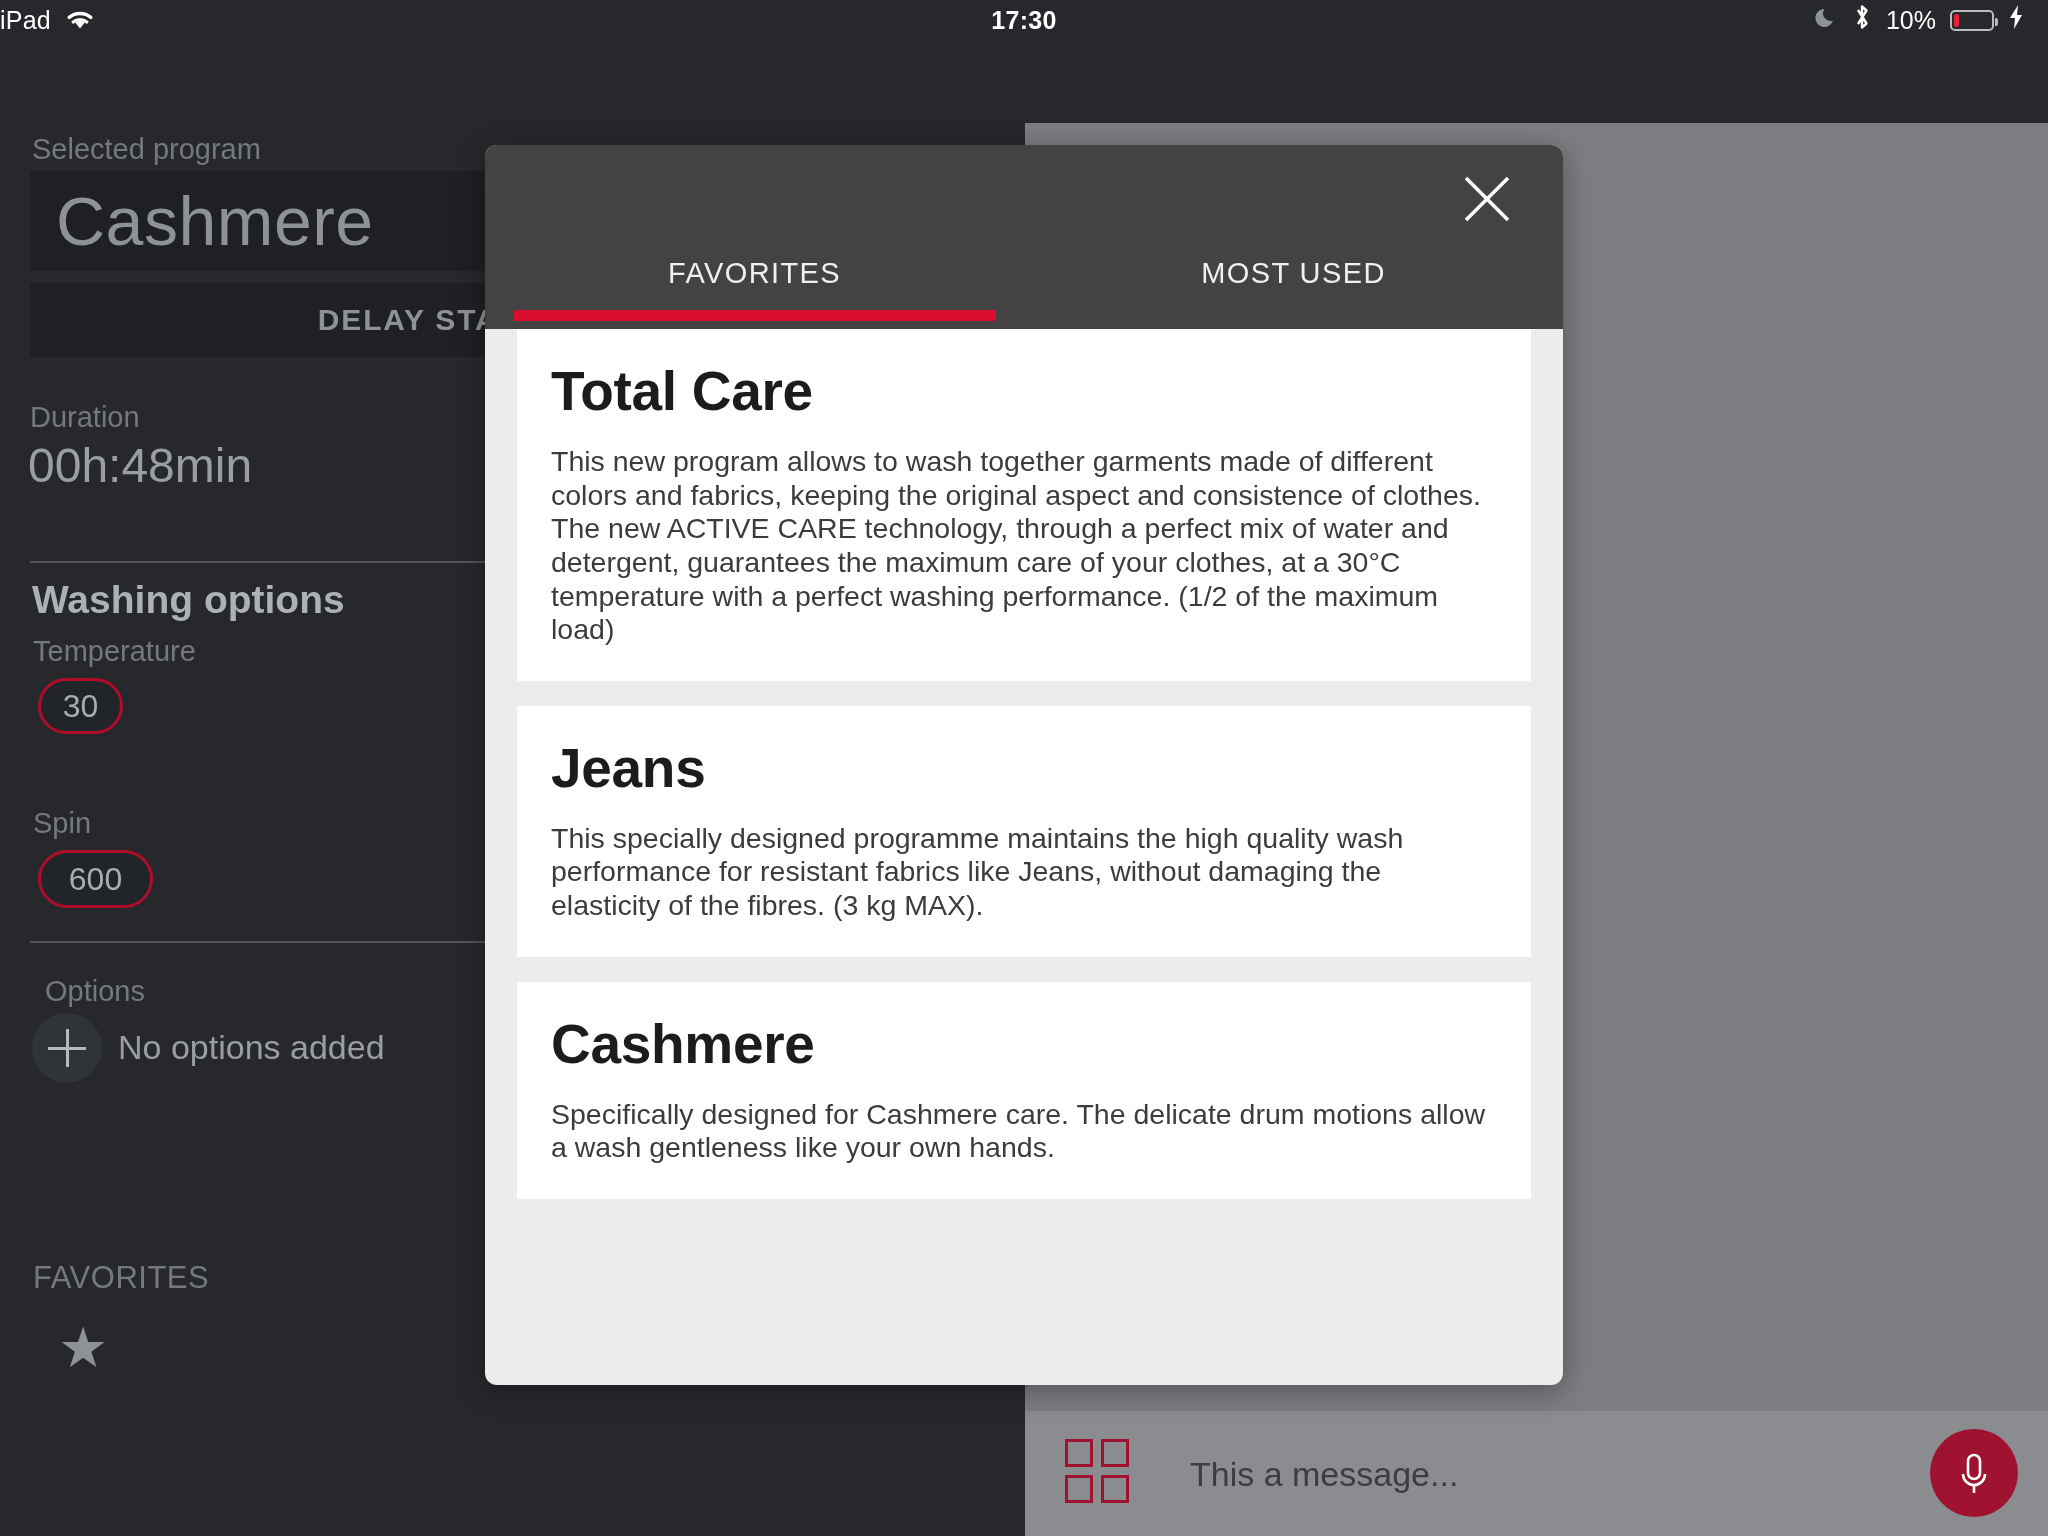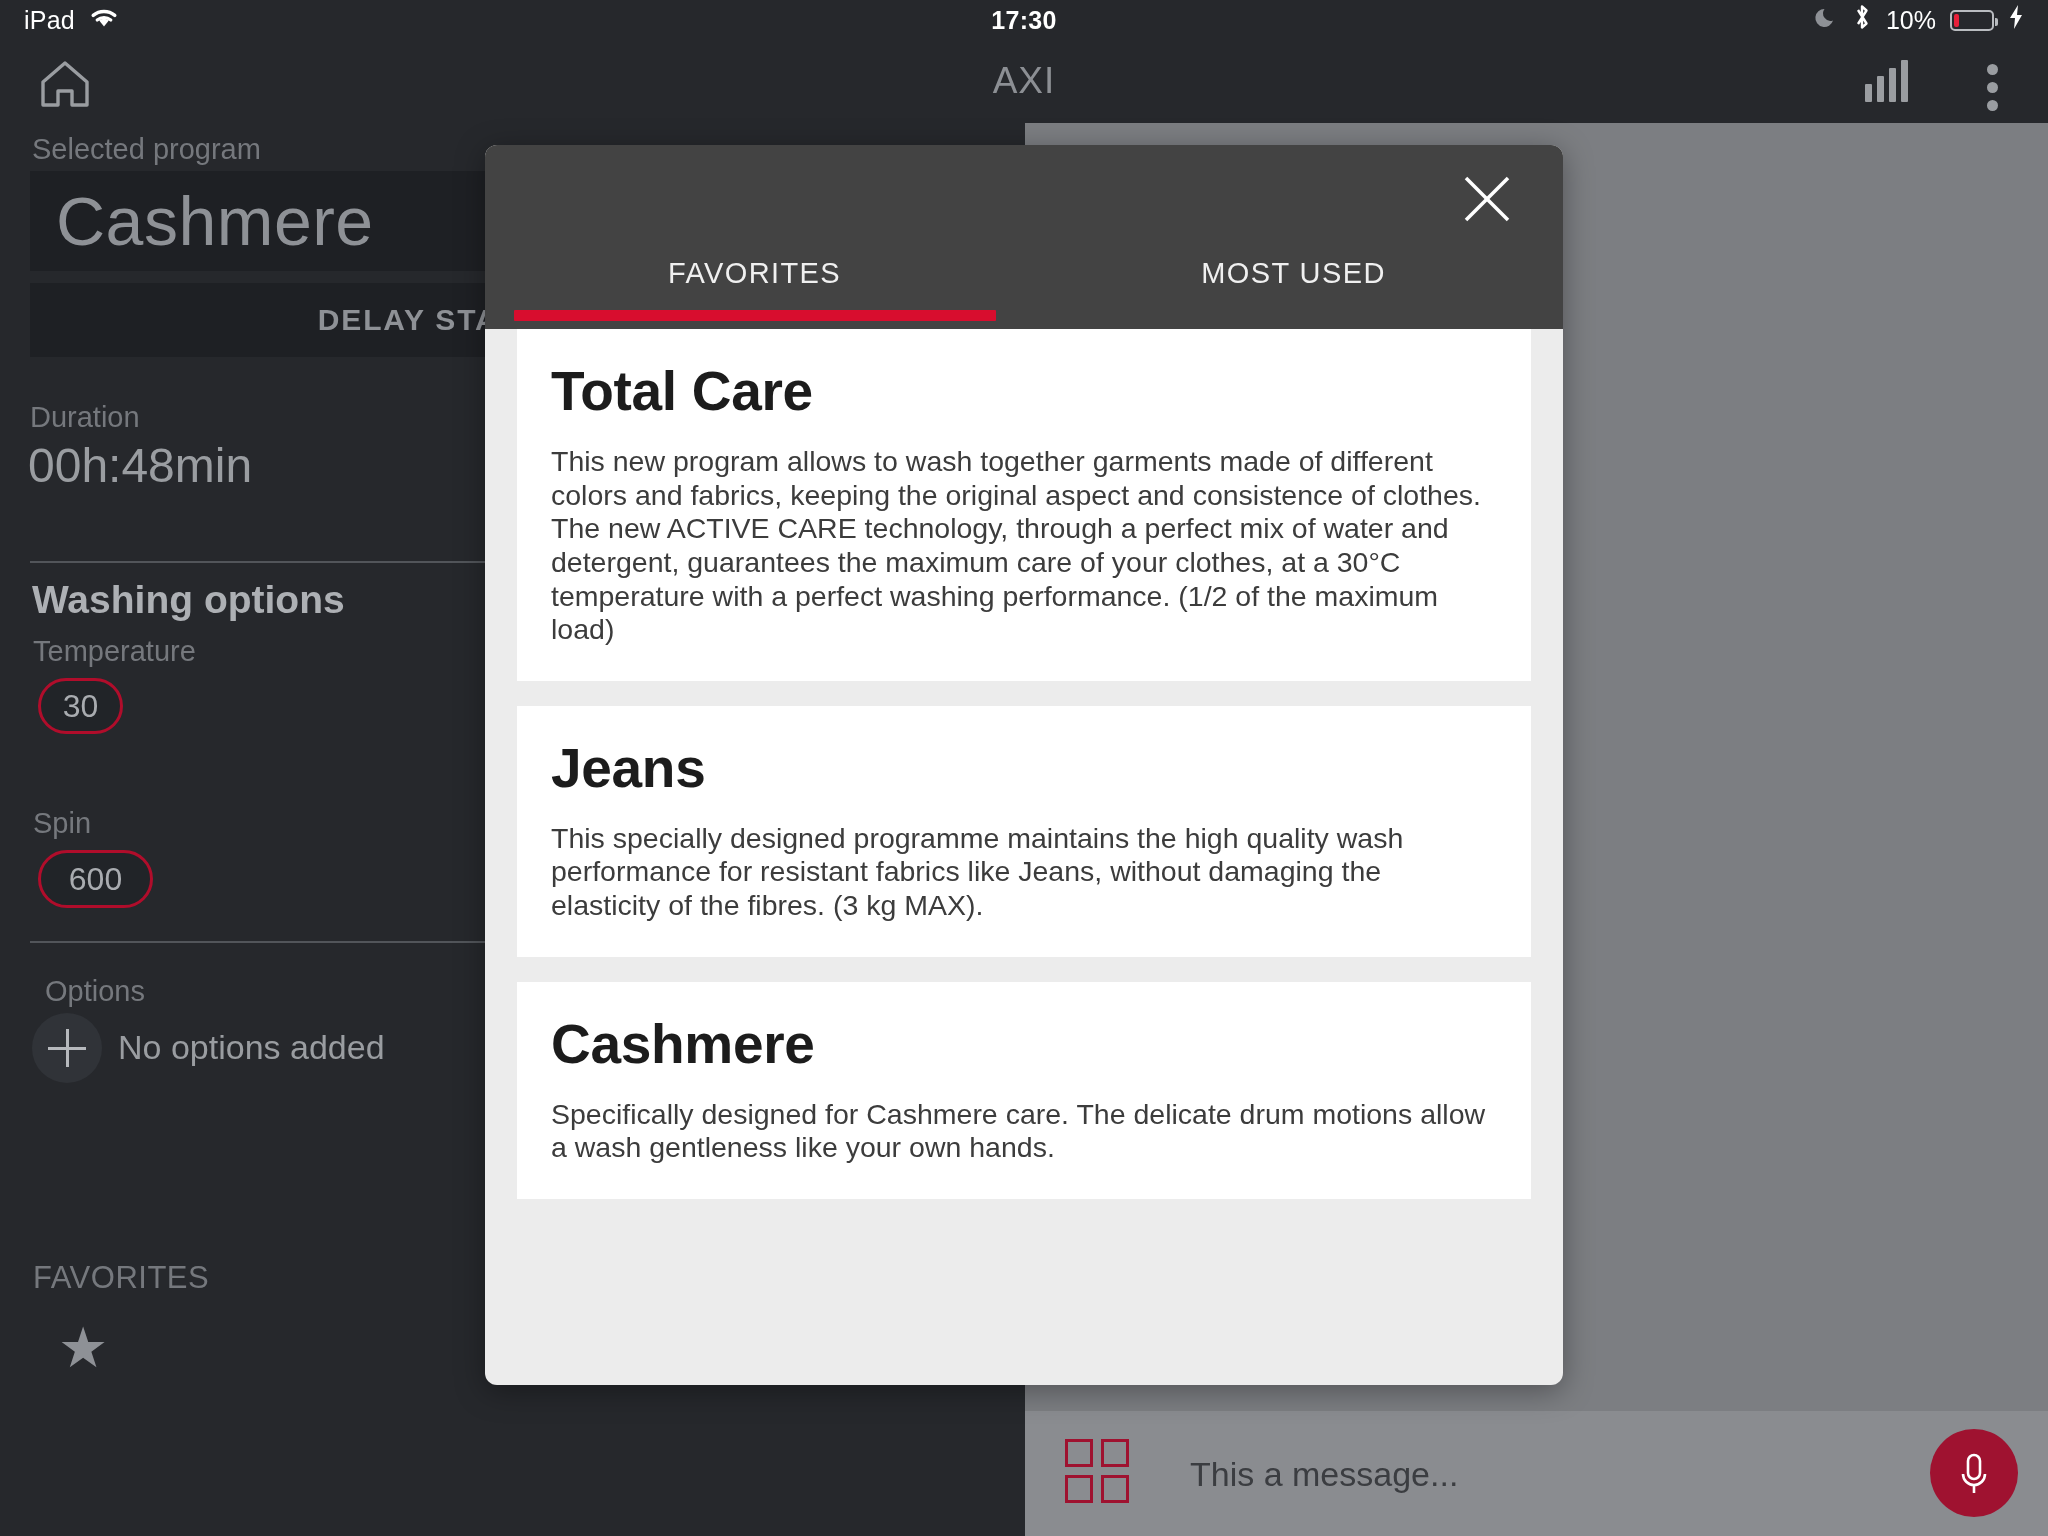--- a/index.html
+++ b/index.html
@@ -10,21 +10,21 @@
     overflow: hidden;
   }
   #root { position: relative; width: 2048px; height: 1536px; }
 
   
   .statusbar {
     position: absolute; left: 0; top: 0; width: 2048px; height: 40px;
     background: #26282c; color: #ffffff;
     display: flex; align-items: center;
   }
-  .sb-left { display: flex; align-items: center; gap: 14px; padding-left: 24px; }
+  .sb-left { display: flex; align-items: flex-end; gap: 14px; }
   .sb-ipad { font-size: 25px; letter-spacing: .2px; }
   .sb-center {
     position: absolute; left: 0; right: 0; text-align: center;
     font-size: 25px; font-weight: 600; letter-spacing: .3px;
   }
   .sb-right {
     position: absolute; right: 24px; top: 0; height: 40px;
     display: flex; align-items: center; gap: 14px; font-size: 25px;
   }
   .sb-pct { font-weight: 400; font-size: 25px; }
@@ -184,39 +184,20 @@
           <span class="batt-fill"></span>
         </span>
       <span>
         <svg width="16" height="26" viewBox="0 0 16 26">
             <path d="M10 1 L2 14 L7 14 L6 25 L14 11 L9 11 Z" fill="#ffffff"></path>
           </svg>
       </span>
     </div>
   </div>
 
-  <div class="appbar">
-    <div class="home-icon">
-      <svg width="54" height="52" viewBox="0 0 54 52">
-        <path d="M5 24 L27 5 L49 24 L49 47 L34 47 L34 33 L20 33 L20 47 L5 47 Z" stroke="#9a9da1" stroke-width="3.4" fill="none" stroke-linejoin="round"></path>
-      </svg>
-    </div>
-    <div class="app-title">AXI</div>
-    <div class="bars-icon">
-      <i style="height:18px"></i>
-        <i style="height:26px"></i>
-        <i style="height:34px"></i>
-        <i style="height:42px"></i>
-    </div>
-    <div class="kebab">
-        <i></i>
-        <i></i>
-        <i></i>
-      </div>
-  </div>
 
   <div class="left-panel">
     <div class="lbl-muted selected-label">Selected program</div>
 
     <div class="program-card">
       <span class="program-name">Cashmere</span>
     </div>
 
     <div class="delay-card">
       <span class="delay-label">DELAY START</span>

